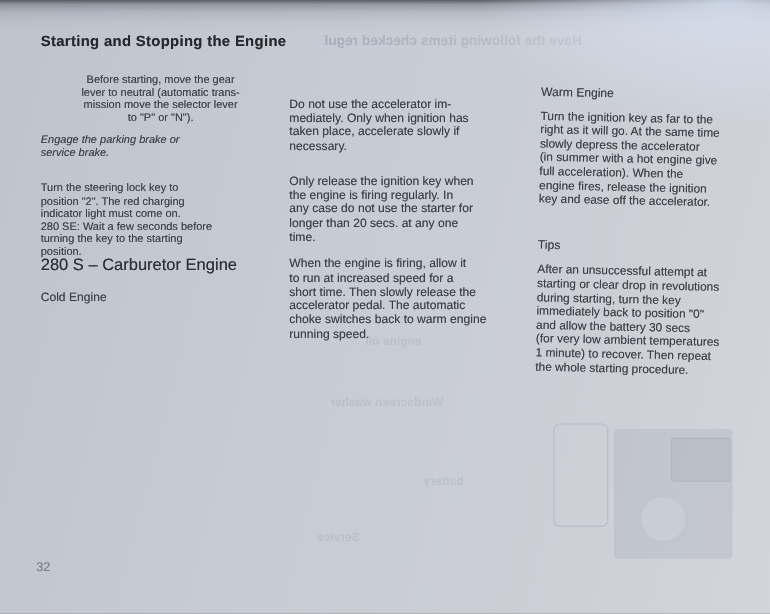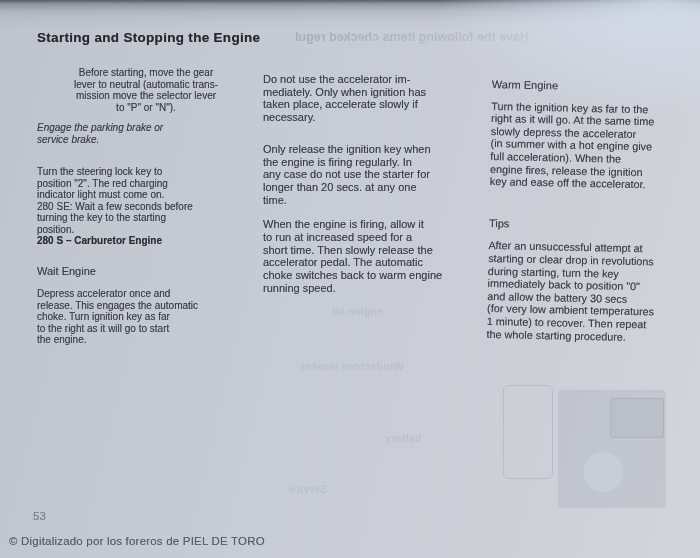--- a/index.html
+++ b/index.html
@@ -21,25 +21,25 @@
     position:absolute;left:37px;top:30px;margin:0;
     font-size:13.5px;font-weight:bold;letter-spacing:.3px;color:#26282d;
     text-shadow:0 0 .6px rgba(38,40,45,.55);
   }
   .col{position:absolute;}
   .col p{margin:0;white-space:pre-line;text-shadow:0 0 .6px rgba(58,61,68,.5);}
   .col1{left:37px;top:67px;width:218px;font-size:10px;line-height:11.5px;}
   .col1 .pa{margin-bottom:9px;text-align:center;}
   .col1 .pb{margin-bottom:21px;font-style:italic;}
   .col1 .pc{}
-  .heading{margin:0 0 19px 0;font-size:10px;font-weight:bold;color:#2c2e34;
+  .heading{margin:0 0 19px 0;font-size:15px;font-weight:normal;color:#2c2e34;
     text-shadow:0 0 .6px rgba(44,46,52,.55);}
   .sub{margin:0 0 11px 0 !important;font-size:11px;}
   .col2{left:263px;top:73px;width:228px;font-size:11px;line-height:12.7px;}
-  .col2 .pa{margin-bottom:12px;}
+  .col2 .pa{margin-bottom:12px;margin-top:16px;}
   .col2 .pb{margin-bottom:12px;margin-top:19px;}
   .col3{left:492px;top:78px;width:215px;font-size:10.8px;line-height:12.6px;
     transform:rotate(1.2deg);transform-origin:top left;}
   .col3 .subw{margin-bottom:9px !important;}
   .col3 .pw{margin-bottom:29px;}
   .col3 .subt{margin-bottom:10px !important;}
   .pageno{position:absolute;left:33px;top:510px;font-size:11.5px;color:#767d8a;
     text-shadow:0 0 .6px rgba(118,125,138,.5);}
   .watermark{position:absolute;left:9px;top:535px;font-size:11.5px;color:#505b6b;
     letter-spacing:.2px;text-shadow:0 0 .6px rgba(80,91,107,.5);}
@@ -84,26 +84,21 @@
 to "P" or "N").</p>
     <p class="pb">Engage the parking brake or
 service brake.</p>
     <p class="pc">Turn the steering lock key to
 position "2". The red charging
 indicator light must come on.
 280 SE: Wait a few seconds before
 turning the key to the starting
 position.</p>
     <h2 class="heading">280 S – Carburetor Engine</h2>
-    <p class="sub">Wait Engine</p>
-    <p>Depress accelerator once and
-release. This engages the automatic
-choke. Turn ignition key as far
-to the right as it will go to start
-the engine.</p>
+    <p class="sub">Cold Engine</p>
   </div>
 
   <div class="col col2">
     <p class="pa">Do not use the accelerator im-
 mediately. Only when ignition has
 taken place, accelerate slowly if
 necessary.</p>
     <p class="pb">Only release the ignition key when
 the engine is firing regularly. In
 any case do not use the starter for
@@ -148,16 +143,15 @@
   </div>
   <div class="ghost-item gi3">
     <span class="mirror">Service</span>
   </div>
 
   <div class="gd gd-a"></div>
   <div class="gd gd-b"></div>
   <div class="gd gd-c"></div>
   <div class="gd gd-circle"></div>
 
-  <div class="pageno">53</div>
-  <div class="watermark">© Digitalizado por los foreros de PIEL DE TORO</div>
+  <div class="pageno">32</div>
 
 </div>
 
 </body></html>

